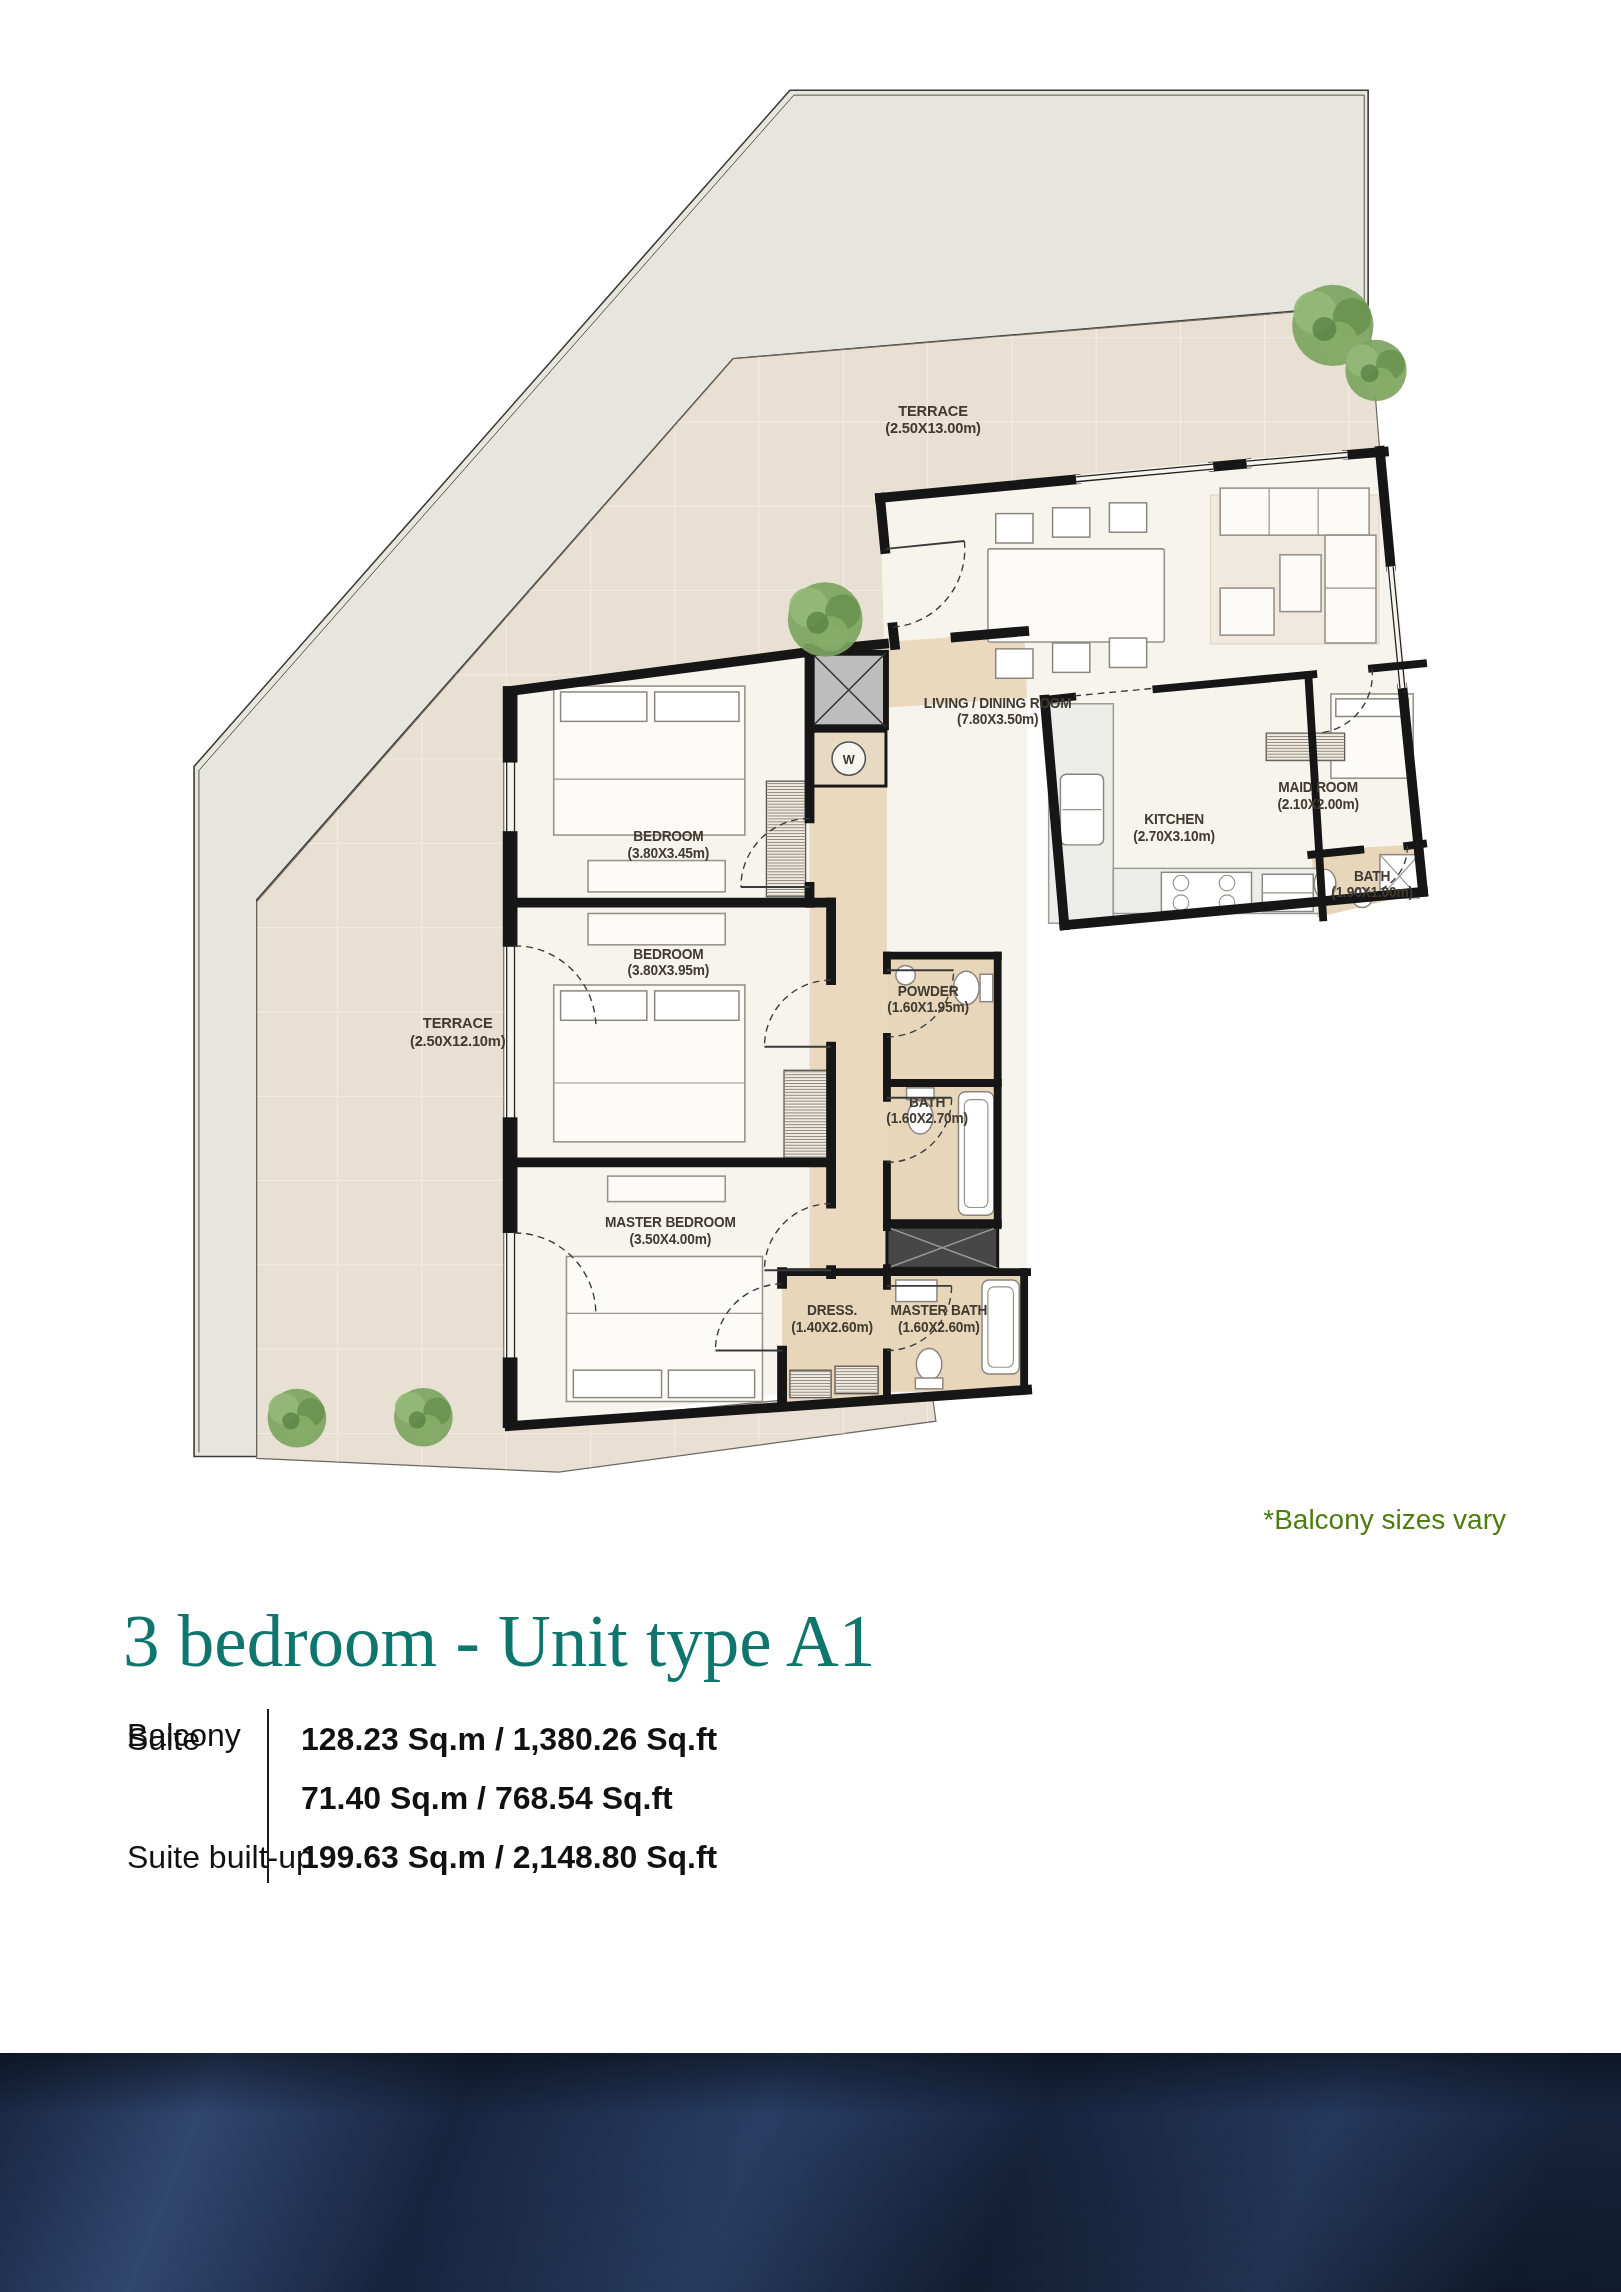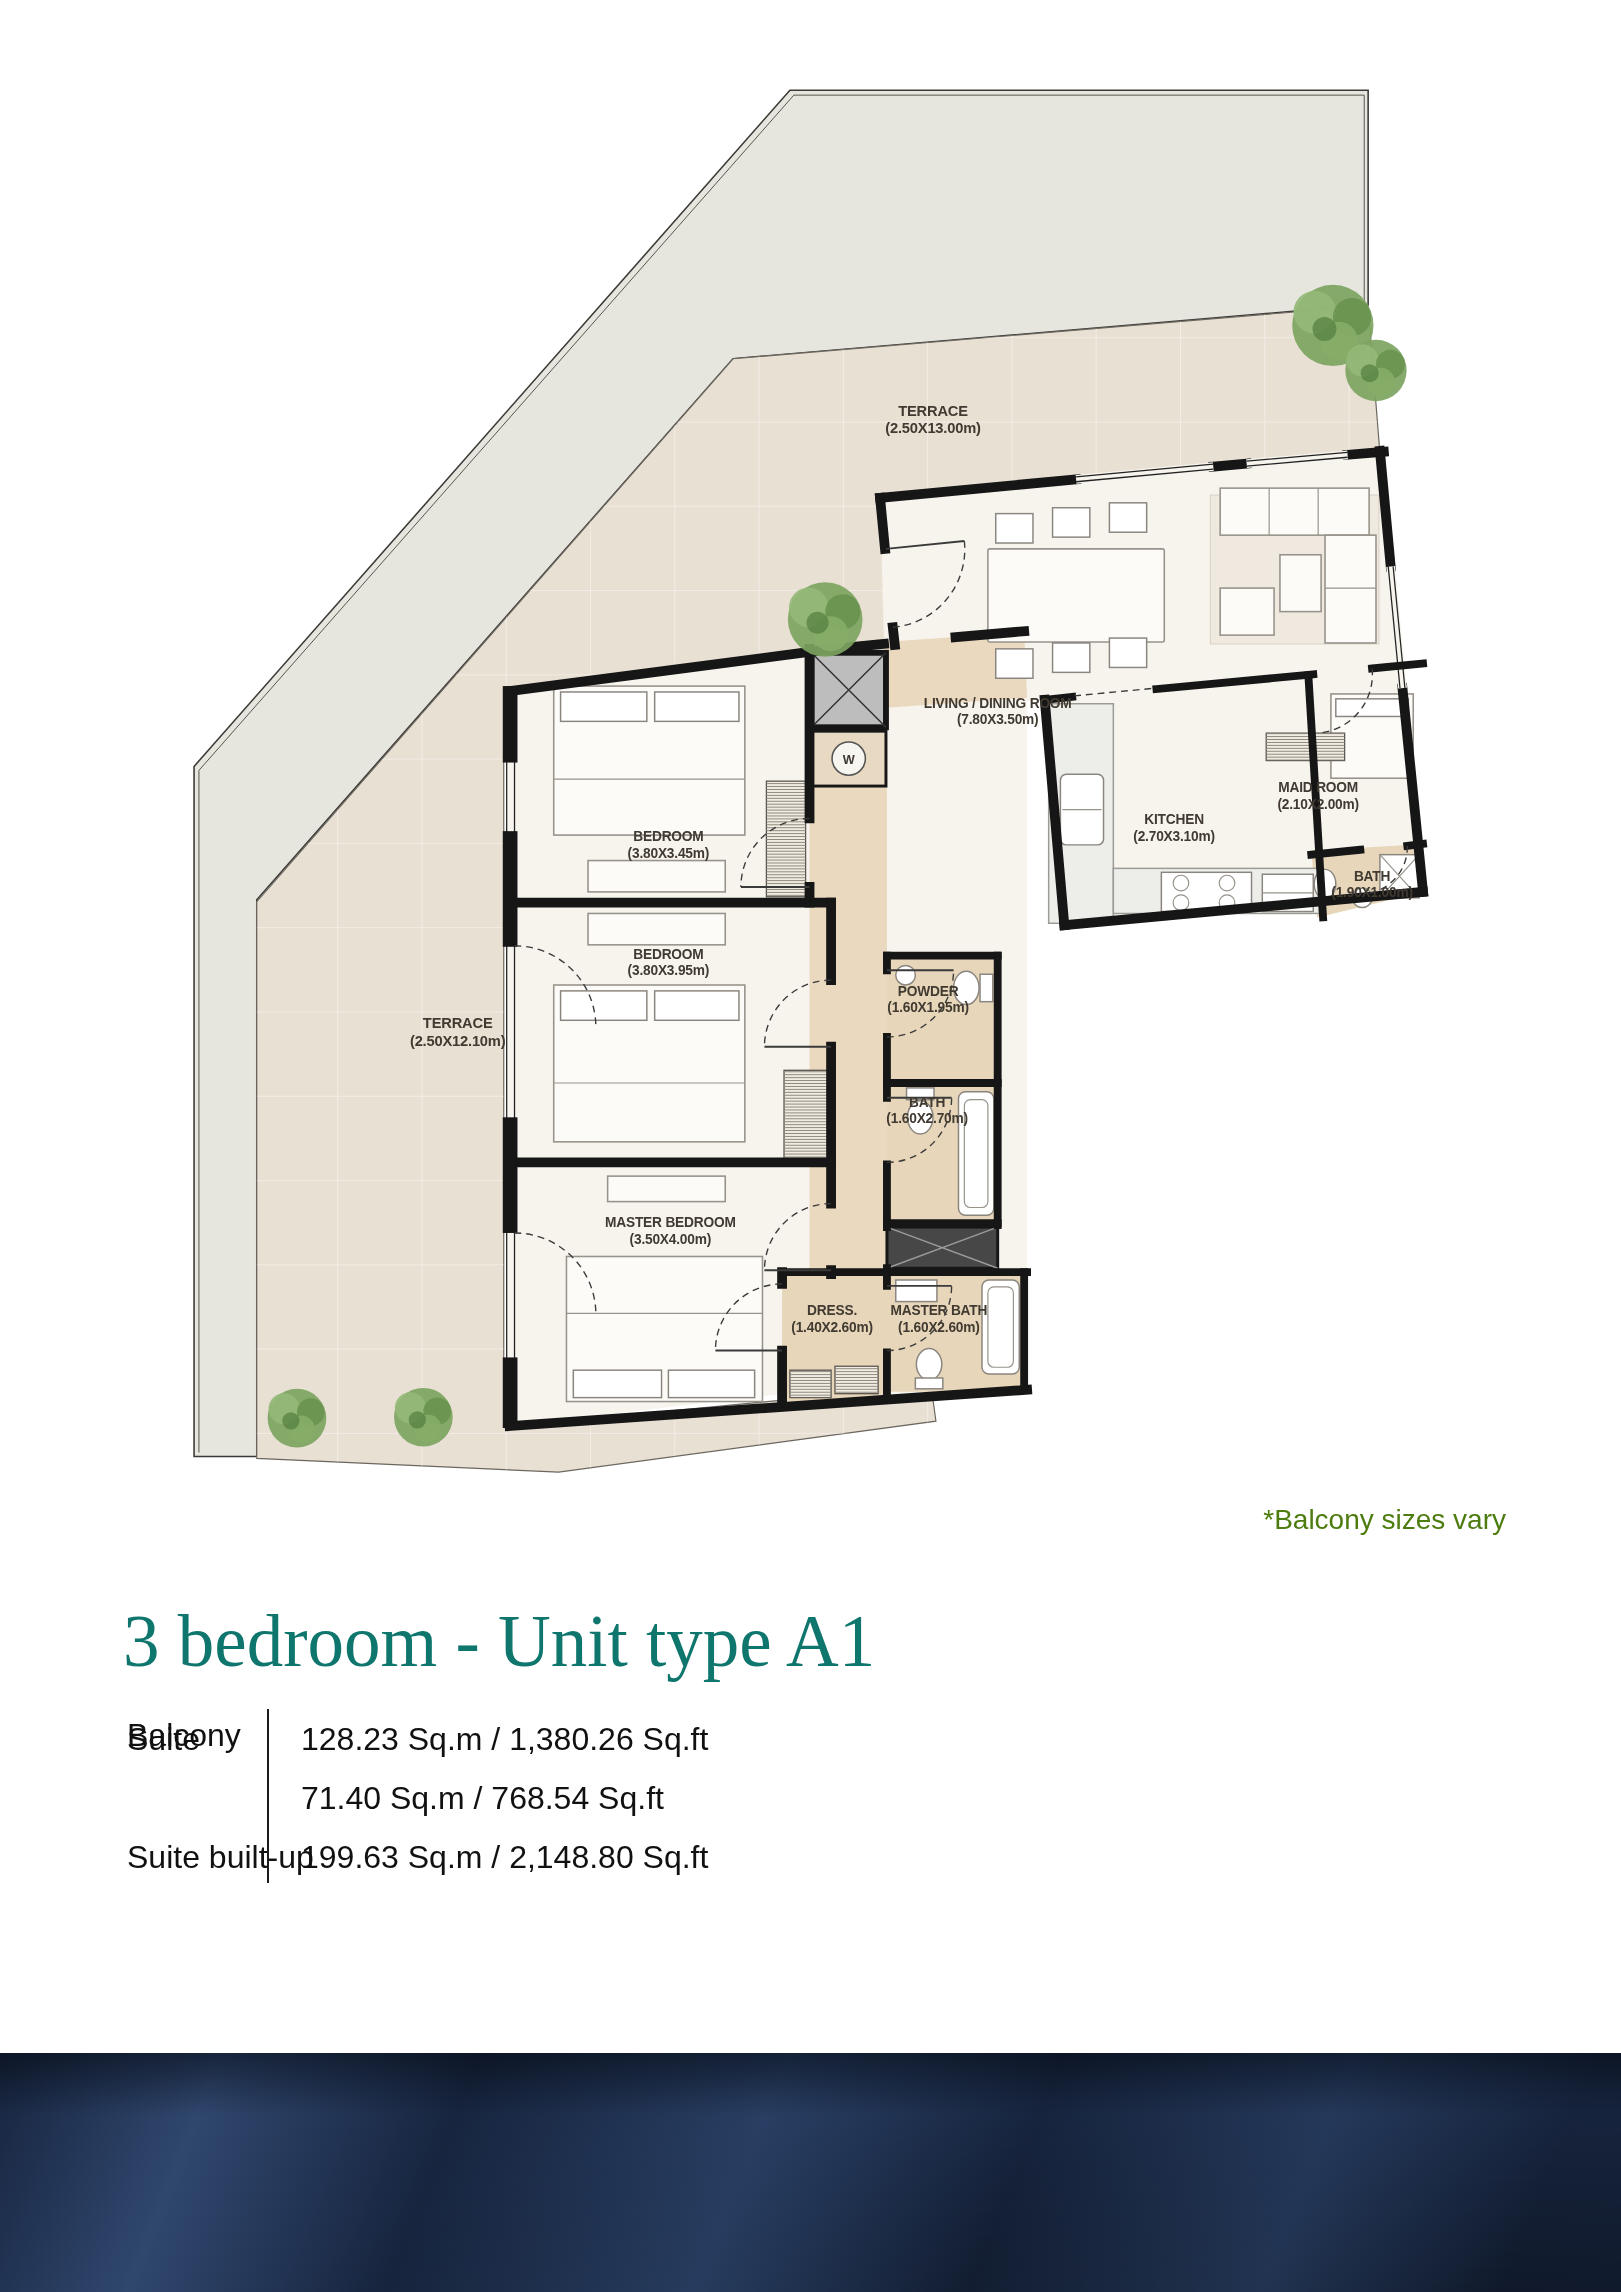--- a/index.html
+++ b/index.html
@@ -17,21 +17,21 @@
   .arc{fill:none;stroke:#3a3a3a;stroke-width:1.4;stroke-dasharray:7 5;}
   .leaf{stroke:#3a3a3a;stroke-width:2;fill:none;}
   .rl{font-family:"Liberation Sans",sans-serif;font-size:14px;font-weight:700;
       fill:#403a31;text-anchor:middle;letter-spacing:-0.2px;}
   .rlt{font-size:15px;}
   
   #balcony-note{position:absolute;right:115px;top:1504px;font-size:28px;color:#4d7c0f;}
   #page-title{position:absolute;left:123px;top:1600px;font-family:"Liberation Serif",serif;
               font-size:73px;color:#0f766e;letter-spacing:0px;}
   .spec-label{position:absolute;left:127px;font-size:32px;color:#111;}
-  .spec-value{position:absolute;left:301px;font-size:32px;color:#111;}
+  .spec-value{position:absolute;left:301px;font-size:32px;color:#111;font-weight:bold;}
   #spec-divider{position:absolute;left:267px;top:1709px;width:2px;height:174px;background:#1c1c1c;}
   
   #footer{position:absolute;left:0;top:2053px;width:1621px;height:239px;
           background:
             linear-gradient(180deg,rgba(4,9,18,.55) 0%,rgba(4,9,18,0) 26%),
             linear-gradient(112deg,rgba(64,96,146,0) 0%,rgba(72,104,156,.50) 13%,rgba(8,16,30,0) 28%,
                             rgba(60,92,140,.46) 46%,rgba(6,13,26,0) 62%,rgba(56,86,132,.42) 79%,rgba(8,16,30,0) 93%),
             radial-gradient(120% 170% at 88% 115%,rgba(0,0,0,.38),rgba(0,0,0,0) 60%),
             #17253f;}
 </style>

